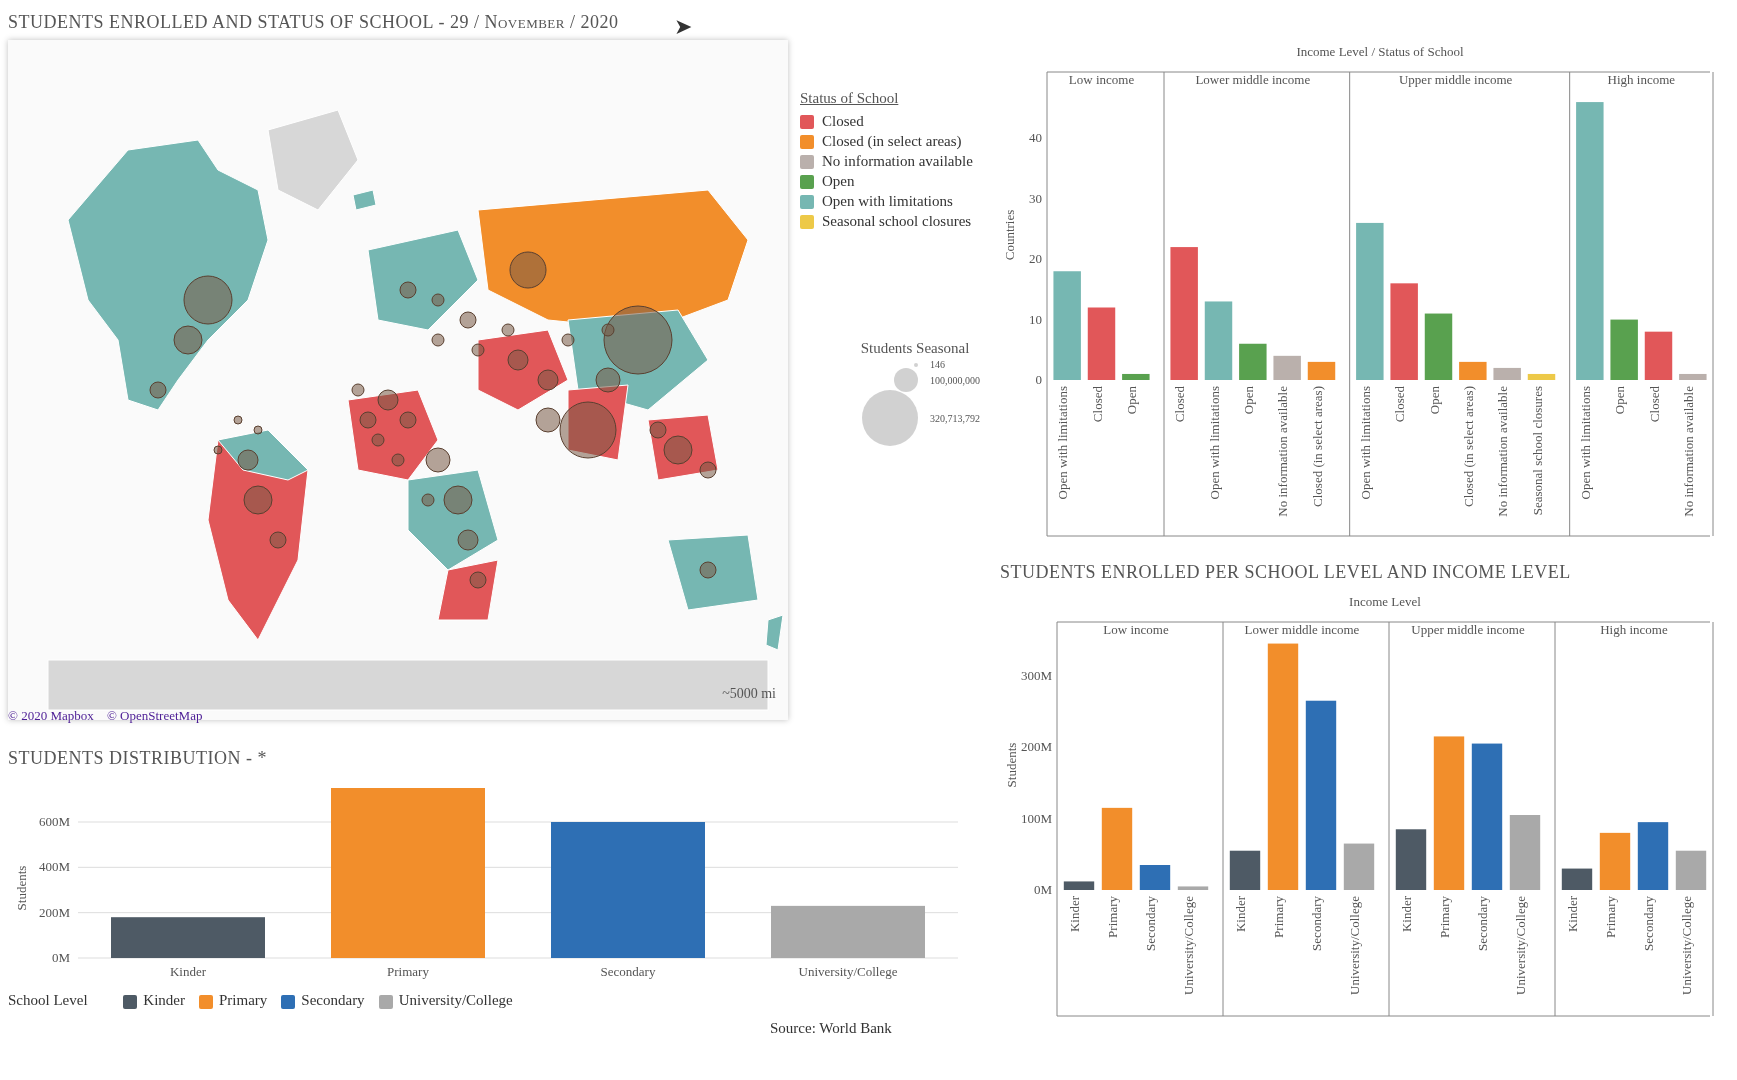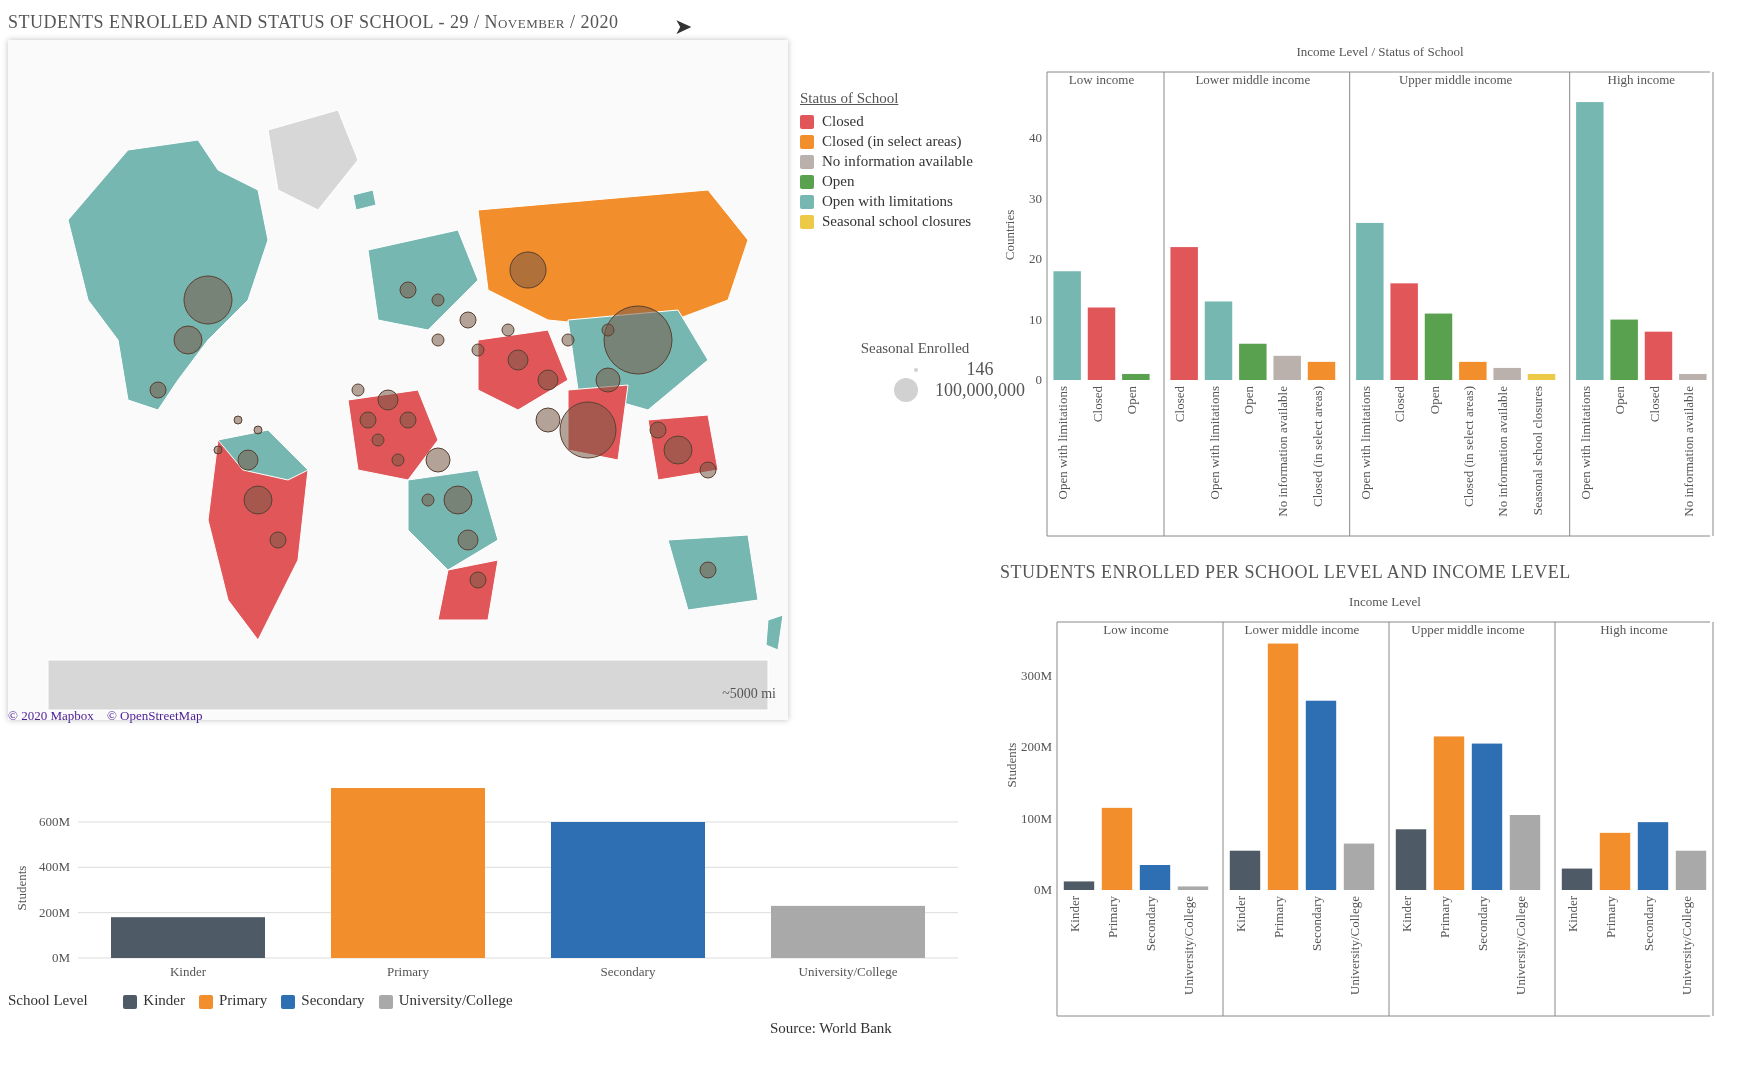--- a/index.html
+++ b/index.html
@@ -14,21 +14,21 @@
   .credit{margin-right:10px;}
   
   #legend-status{position:absolute;left:800px;top:90px;width:230px;font-size:15px;}
   #legend-status .lg-title{font-size:15px;color:#555;margin-bottom:6px;text-decoration:underline;}
   .lg-row{display:flex;align-items:center;margin:3px 0;}
   .sw{width:14px;height:14px;margin-right:8px;border-radius:2px;}
   #legend-size{position:absolute;left:800px;top:340px;width:230px;text-align:center;}
   #legend-size .lg-title{font-size:15px;color:#555;margin-bottom:4px;}
   .sz-row{display:flex;align-items:center;justify-content:flex-end;margin:-2px 0;}
   .sz-circ{background:#ccc;border-radius:50%;margin-right:12px;opacity:.9;}
-  .sz-lbl{width:100px;text-align:center;font-size:18px;color:#555;}
+  .sz-lbl{width:100px;text-align:left;font-size:10px;color:#555;}
   
   #dist-panel{position:absolute;left:8px;top:748px;width:960px;}
   #dist-chart{position:absolute;left:8px;top:778px;width:960px;height:220px;}
   #dist-legend{position:absolute;left:8px;top:992px;width:960px;font-size:15px;}
   #dist-legend .lbl{margin-right:18px;}
   
   #c2-title{position:absolute;left:1000px;top:12px;}
   #c2-chart{position:absolute;left:1000px;top:40px;width:720px;height:500px;}
   
   #c3-title{position:absolute;left:1000px;top:562px;}
@@ -139,31 +139,38 @@
       <div class="lg-row">
         <span class="sw" style="background: rgb(118, 183, 178);"></span>
         <span>Open with limitations</span>
       </div>
       <div class="lg-row">
         <span class="sw" style="background: rgb(237, 201, 72);"></span>
         <span>Seasonal school closures</span>
       </div>
     </div>
 <div id="legend-size">
-  <div class="lg-title">Seasonal Enrolled</div>
+  <div class="lg-title">Students Seasonal</div>
 <div class="sz-row">
         <span class="sz-circ" style="width: 4px; height: 4px;"></span>
         <span class="sz-lbl">146</span>
       </div>
       <div class="sz-row">
         <span class="sz-circ" style="width: 24px; height: 24px;"></span>
         <span class="sz-lbl">100,000,000</span>
       </div>
+      <div class="sz-row">
+        <span class="sz-circ" style="width: 56px; height: 56px;"></span>
+        <span class="sz-lbl">320,713,792</span>
+      </div>
     </div>
 
+<div id="dist-panel">
+  <span class="title">STUDENTS DISTRIBUTION - *</span>
+</div>
 <svg id="dist-chart">
       <text x="62" y="184" class="tick-label" text-anchor="end">0M</text>
       <line x1="70" x2="950" y1="180" y2="180" stroke="#ddd"></line>
       <text x="62" y="138.66666666666666" class="tick-label" text-anchor="end">200M</text>
       <line x1="70" x2="950" y1="134.66666666666666" y2="134.66666666666666" stroke="#ddd"></line>
       <text x="62" y="93.33333333333333" class="tick-label" text-anchor="end">400M</text>
       <line x1="70" x2="950" y1="89.33333333333333" y2="89.33333333333333" stroke="#ddd"></line>
       <text x="62" y="48" class="tick-label" text-anchor="end">600M</text>
       <line x1="70" x2="950" y1="44" y2="44" stroke="#ddd"></line>
       <rect x="103" y="139.2" width="154" height="40.80000000000001" fill="#4e5a65"></rect>

